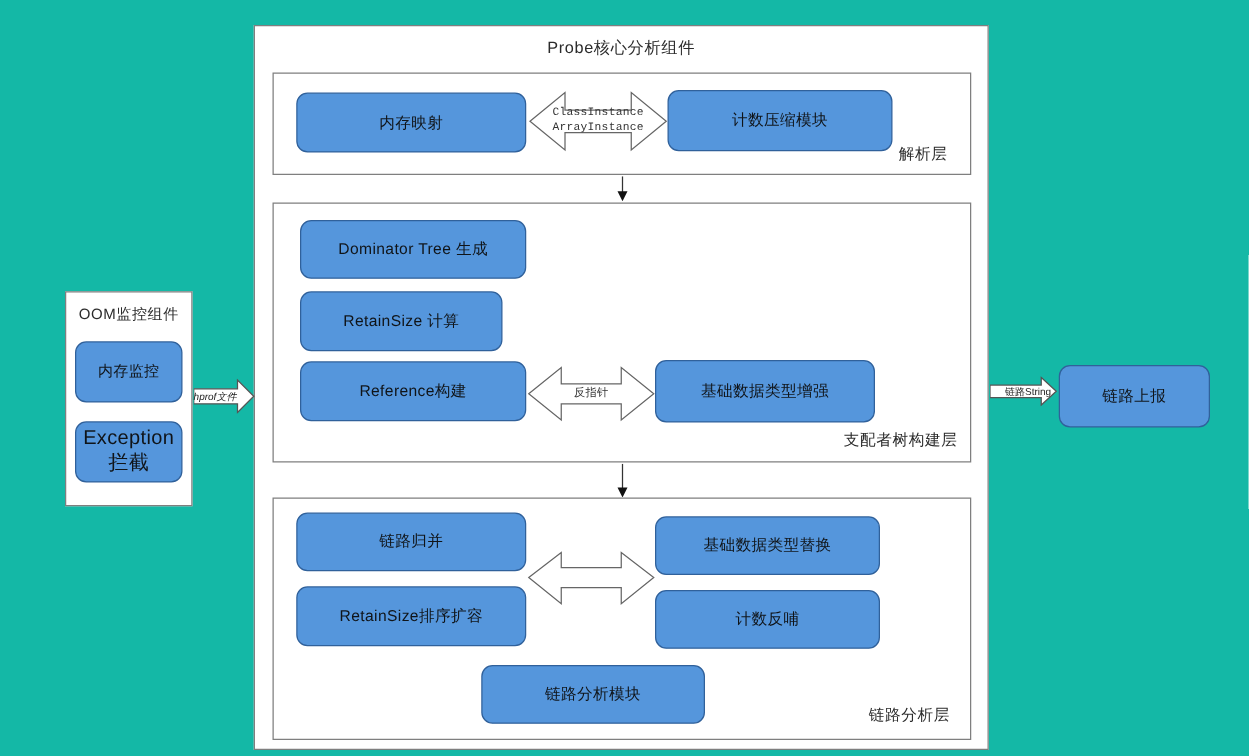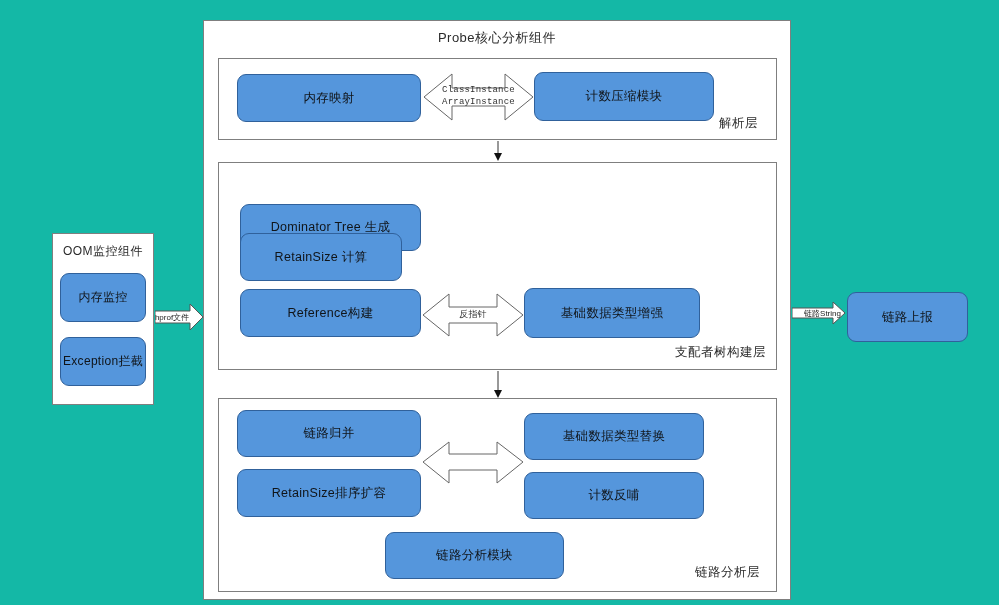--- a/index.html
+++ b/index.html
@@ -54,21 +54,21 @@
   <div class="vconn" style="left:492px;top:141px;">
     <svg width="12" height="20" viewBox="0 0 12 20">
       <line x1="6" y1="0" x2="6" y2="13" stroke="#333" stroke-width="1"></line>
       <polygon points="2,12 10,12 6,20" fill="#111"></polygon>
     </svg>
   </div>
 
   <div class="frame" style="left:218px;top:162px;width:559px;height:208px;">
     <div class="layer-label" style="right:10px;bottom:8px;">支配者树构建层</div>
   </div>
-  <div class="node" style="left:240px;top:176px;width:181px;height:47px;margin-top:28px;">Dominator Tree 生成</div>
+  <div class="node" style="left:240px;top:176px;width:181px;height:47px;">Dominator Tree 生成</div>
   <div class="node" style="left:240px;top:233px;width:162px;height:48px;">RetainSize 计算</div>
   <div class="node" style="left:240px;top:289px;width:181px;height:48px;">Reference构建</div>
   <div class="node" style="left:524px;top:288px;width:176px;height:50px;">基础数据类型增强</div>
   <div class="biarrow" style="left:422px;top:292px;width:102px;height:46px;">
     <svg width="102" height="46" viewBox="0 0 102 46">
       <polygon points="1,23 27,2 27,15 75,15 75,2 101,23 75,44 75,31 27,31 27,44" fill="#ffffff" stroke="#666666" stroke-width="1"></polygon>
     </svg>
     <div class="arrow-caption" style="top:17px;left:0;">反指针</div>
   </div>
 
@@ -90,23 +90,23 @@
   <div class="biarrow" style="left:422px;top:440px;width:102px;height:45px;">
     <svg width="102" height="45" viewBox="0 0 102 45">
       <polygon points="1,22 27,2 27,14 75,14 75,2 101,22 75,43 75,30 27,30 27,43" fill="#ffffff" stroke="#666666" stroke-width="1"></polygon>
     </svg>
   </div>
 
   <div class="frame" style="left:52px;top:233px;width:102px;height:172px;">
     <div class="group-title">OOM监控组件</div>
   </div>
   <div class="node" style="left:60px;top:273px;width:86px;height:49px;font-size:12px;">内存监控</div>
-  <div class="node" style="left:60px;top:337px;width:86px;height:49px;font-size:12px;">Exception拦截</div>
+  <div class="node" style="left:60px;top:337px;width:86px;height:49px;font-size:16px;">Exception拦截</div>
 
-  <div class="edge" style="left:155px;top:303px;width:38px;height:28px;">
+  <div class="edge" style="left:155px;top:303px;width:38px;height:28px;font-style:italic;">
     <svg width="49" height="28" viewBox="0 0 49 28">
       <polygon points="0,8 35,8 35,1 48,14 35,27 35,20 0,20" fill="#ffffff" stroke="#555555" stroke-width="1"></polygon>
     </svg>
     <div class="edge-caption" style="top:9px;left:-2px;">hprof文件</div>
   </div>
 
   <div class="edge" style="left:792px;top:301px;width:67px;height:24px;">
     <svg width="54" height="24" viewBox="0 0 54 24">
       <polygon points="0,7 41,7 41,1 53,12 41,23 41,17 0,17" fill="#ffffff" stroke="#555555" stroke-width="1"></polygon>
     </svg>

